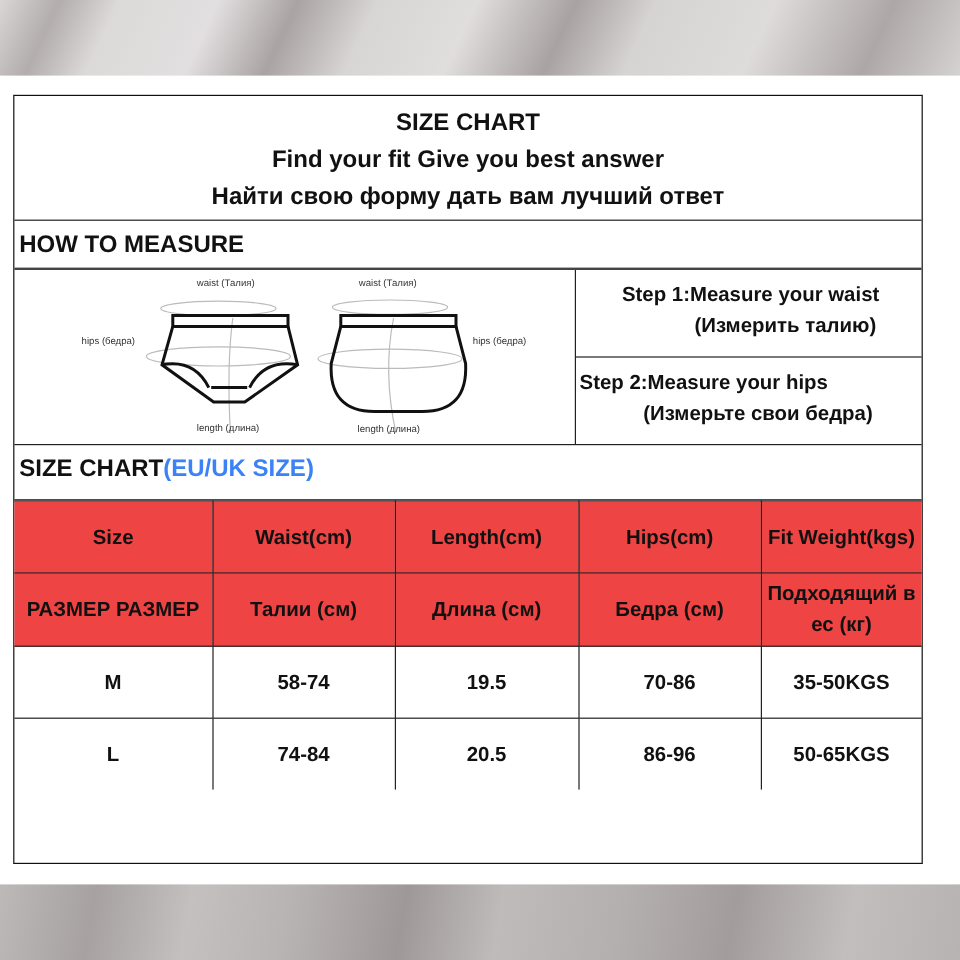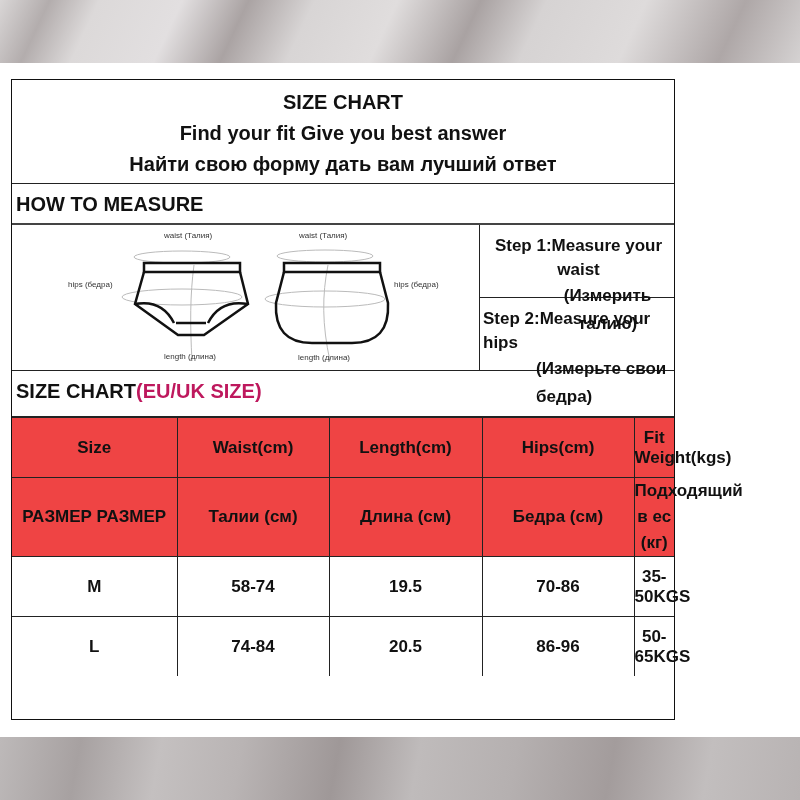--- a/index.html
+++ b/index.html
@@ -2,39 +2,39 @@
 <html><head>
 <meta charset="utf-8">
 <style>
   html, body { margin:0; padding:0; }
   body { width:800px; height:800px; position:relative; overflow:hidden; background:#ffffff; font-family:"Liberation Sans", sans-serif; color:#111; }
   .photo-band { position:absolute; left:0; width:800px; background:
       linear-gradient(115deg, #d9d6d6 0%, #b3adad 6%, #dcd9d9 12%, #e2dfe0 22%, #aaa3a3 30%, #d8d5d5 38%, #e0dddd 48%, #a9a2a2 58%, #d6d3d3 66%, #dedbdb 78%, #aea7a7 90%, #d5d2d2 100%); }
   .band-top { top:0; height:63px; }
   .band-bottom { top:737px; height:63px; background:
       linear-gradient(100deg, #bdb9b9 0%, #a7a1a1 10%, #c4c0c0 20%, #b9b4b4 30%, #9f9898 42%, #bfbbbb 52%, #b5b0b0 64%, #a39c9c 76%, #c2bebe 88%, #b8b3b3 100%); }
-  .sheet { position:absolute; left:11px; top:79px; width:664px; height:641px; border:1.5px solid #111; box-sizing:border-box; background:#fff; }
+  .sheet { position:absolute; left:11px; top:79px; width:758px; height:641px; border:1.5px solid #111; box-sizing:border-box; background:#fff; }
   .row { position:absolute; left:0; width:100%; box-sizing:border-box; border-bottom:1.5px solid #222; }
   .title-block { top:0; height:104px; text-align:center; font-weight:bold; }
   .title-line { font-size:20px; line-height:31px; }
   .title-line.first { margin-top:7px; }
   .section-heading { font-size:20px; font-weight:bold; padding-left:4px; line-height:40px; }
   .how-row { top:104px; height:41px; border-bottom-color:#444; border-bottom-width:2px; }
   .measure-row { top:145px; height:146px; }
   .diagram-cell { position:absolute; left:0; top:0; width:468px; height:100%; border-right:1.5px solid #222; box-sizing:border-box; }
   .steps-cell { position:absolute; left:468px; top:0; right:0; height:100%; }
   .step { position:absolute; left:0; right:0; height:50%; box-sizing:border-box; padding-left:3px; font-size:17px; font-weight:bold; }
   .step.one { top:0; border-bottom:1.5px solid #222;text-align:center; }
   .step.two { top:50%; }
   .step .en { display:block; margin-top:9px; line-height:24px; }
   .step .ru { display:block; line-height:28px; }
   .step.one .ru { padding-left:58px; }
   .step.two .ru { padding-left:53px; }
   .chart-head-row { top:291px; height:46px; }
-  .chart-head-row .accent { color:#be185d; }
+  .chart-head-row .accent { color:#3b82f6; }
   .grid { position:absolute; left:0; top:337px; width:100%; border-collapse:collapse; table-layout:fixed; }
   .grid td { border:1.5px solid #222; text-align:center; font-weight:bold; font-size:17px; padding:0; }
   .grid tr.hdr td { background:#ef4444; }
   .grid tr.h1 td { height:59px; }
   .grid tr.h2 td { height:60px; line-height:26px; }
   .grid tr.data td { height:59px; font-size:17px; }
   .grid td:first-child { border-left:none; }
   .grid td:last-child { border-right:none; }
   .grid tr:last-child td { border-bottom:none; }
   .diagram-label { position:absolute; font-size:8px; color:#333; font-weight:normal; font-family:"Liberation Sans", sans-serif; }

